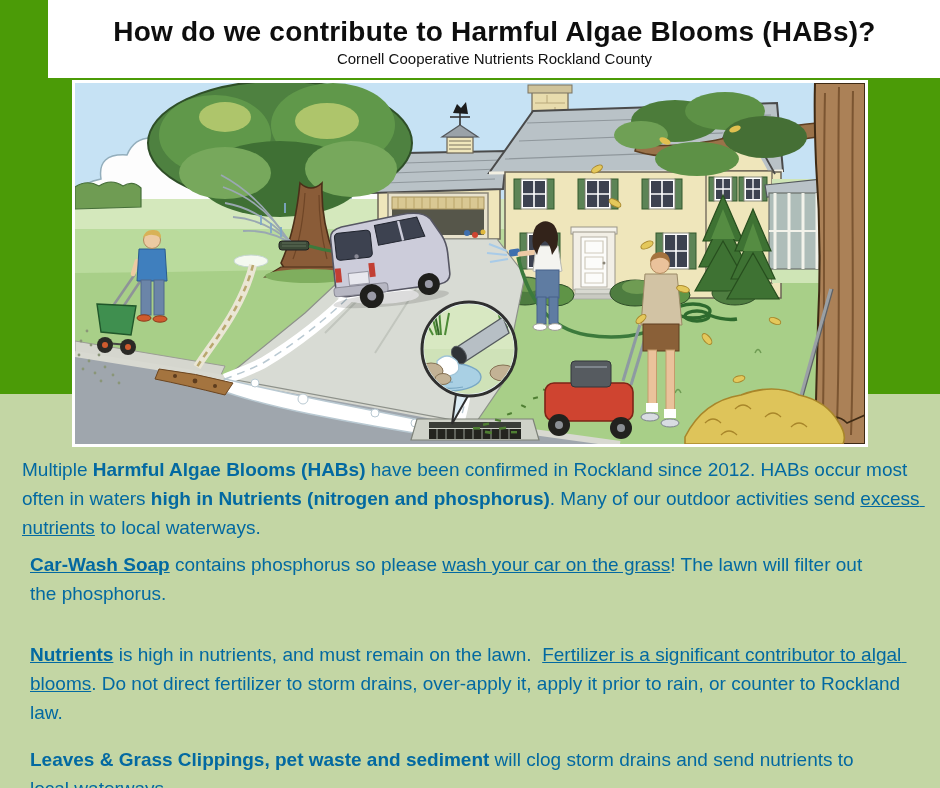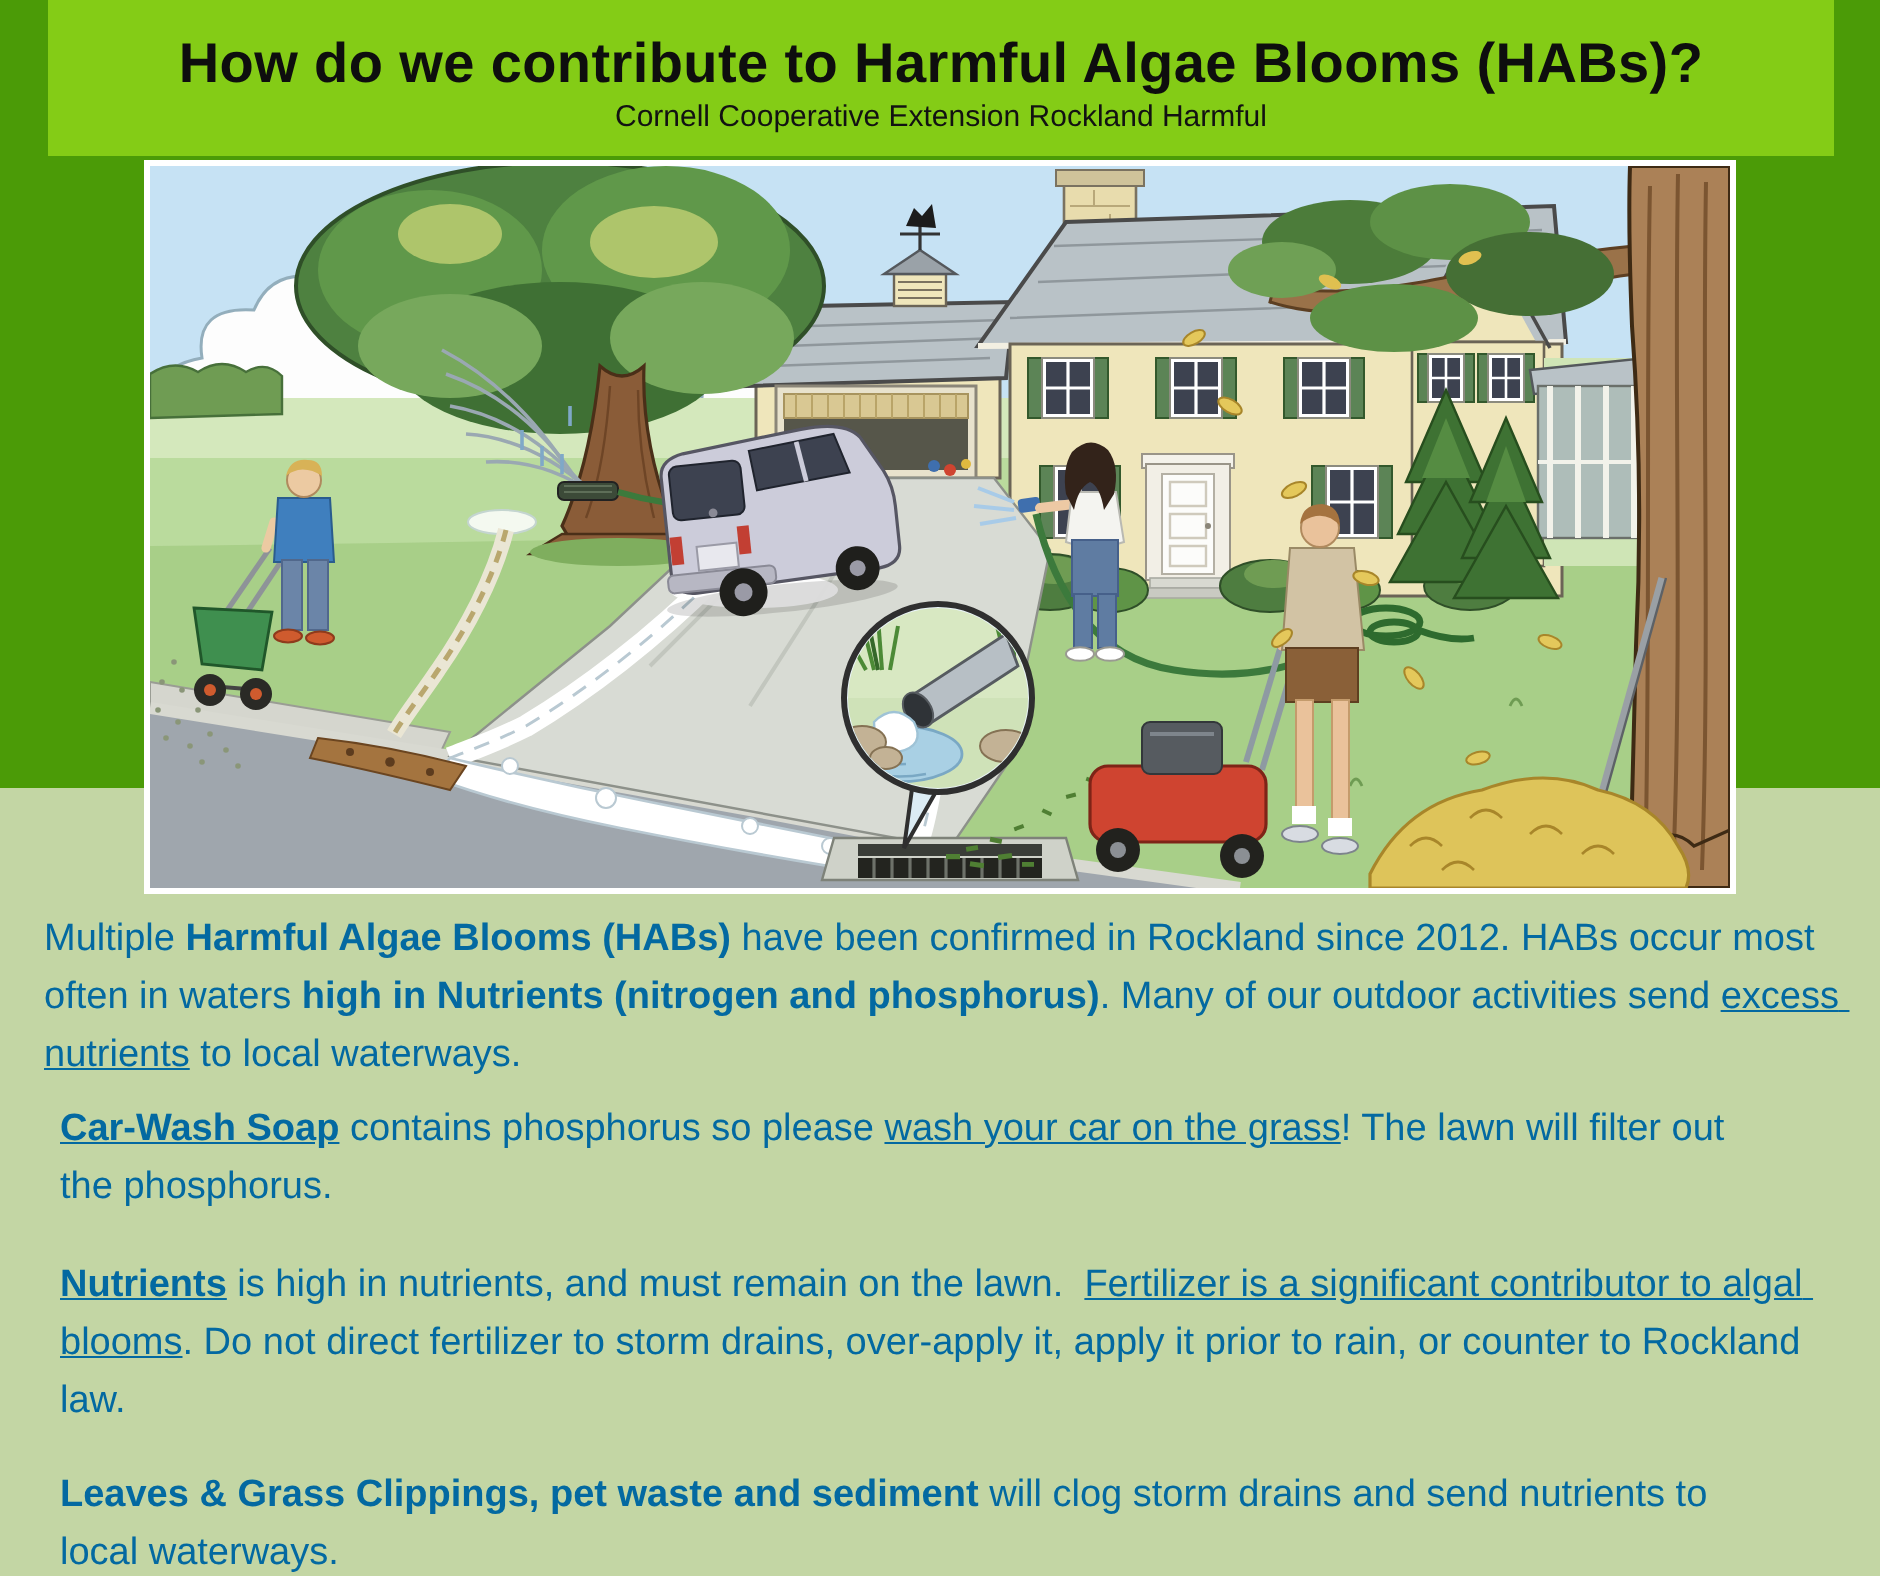--- a/index.html
+++ b/index.html
@@ -19,32 +19,32 @@
     position:absolute;left:72px;top:80px;width:796px;height:367px;
     background:#ffffff;box-sizing:border-box;padding:3px;
   }
   .figure svg{display:block;width:790px;height:361px;}
   .paras{position:absolute;left:0;top:455px;width:940px;}
   p.body-para{
     margin:0 0 0 30px;font-size:19px;line-height:29px;color:#0369a1;
     white-space:pre-wrap;
   }
   p.body-para:nth-child(1){margin-left:22px;max-width:916px;margin-bottom:8px;}
-  p.body-para:nth-child(2){max-width:856px;margin-bottom:20px;}
+  p.body-para:nth-child(2){max-width:856px;margin-bottom:32px;}
   p.body-para:nth-child(3){max-width:884px;margin-bottom:18px;}
   p.body-para:nth-child(4){max-width:846px;}
 </style>
 </head>
 <body style="background: rgb(195, 214, 164);">
 
 <div class="top-band" style="background: rgb(75, 155, 7);"></div>
 
-<div class="banner" style="background: #84cc16;">
+<div class="banner" style="background: #ffffff; margin-left: 24px;">
   <h1>How do we contribute to Harmful Algae Blooms (HABs)?</h1>
-  <div class="sub">Cornell Cooperative Extension Rockland Harmful</div>
+  <div class="sub">Cornell Cooperative Nutrients Rockland County</div>
 </div>
 
 <div class="figure">
 <svg viewBox="0 0 790 361" xmlns="http://www.w3.org/2000/svg">
 
   <rect x="0" y="0" width="790" height="160" fill="#c6e2f4"></rect>
 
   <g fill="#fdfdfd" stroke="#93aebc" stroke-width="1.5">
     <path d="M5,138 Q-8,102 26,96 Q22,70 52,72 Q62,48 92,58 Q118,46 128,74 Q152,80 142,104 Q158,126 130,136 Q70,144 5,138 Z"></path>
     <path d="M258,160 Q246,128 276,120 Q274,98 302,98 Q312,78 340,86 Q366,74 378,100 Q404,104 396,128 Q410,148 384,158 Q320,166 258,160 Z"></path>

